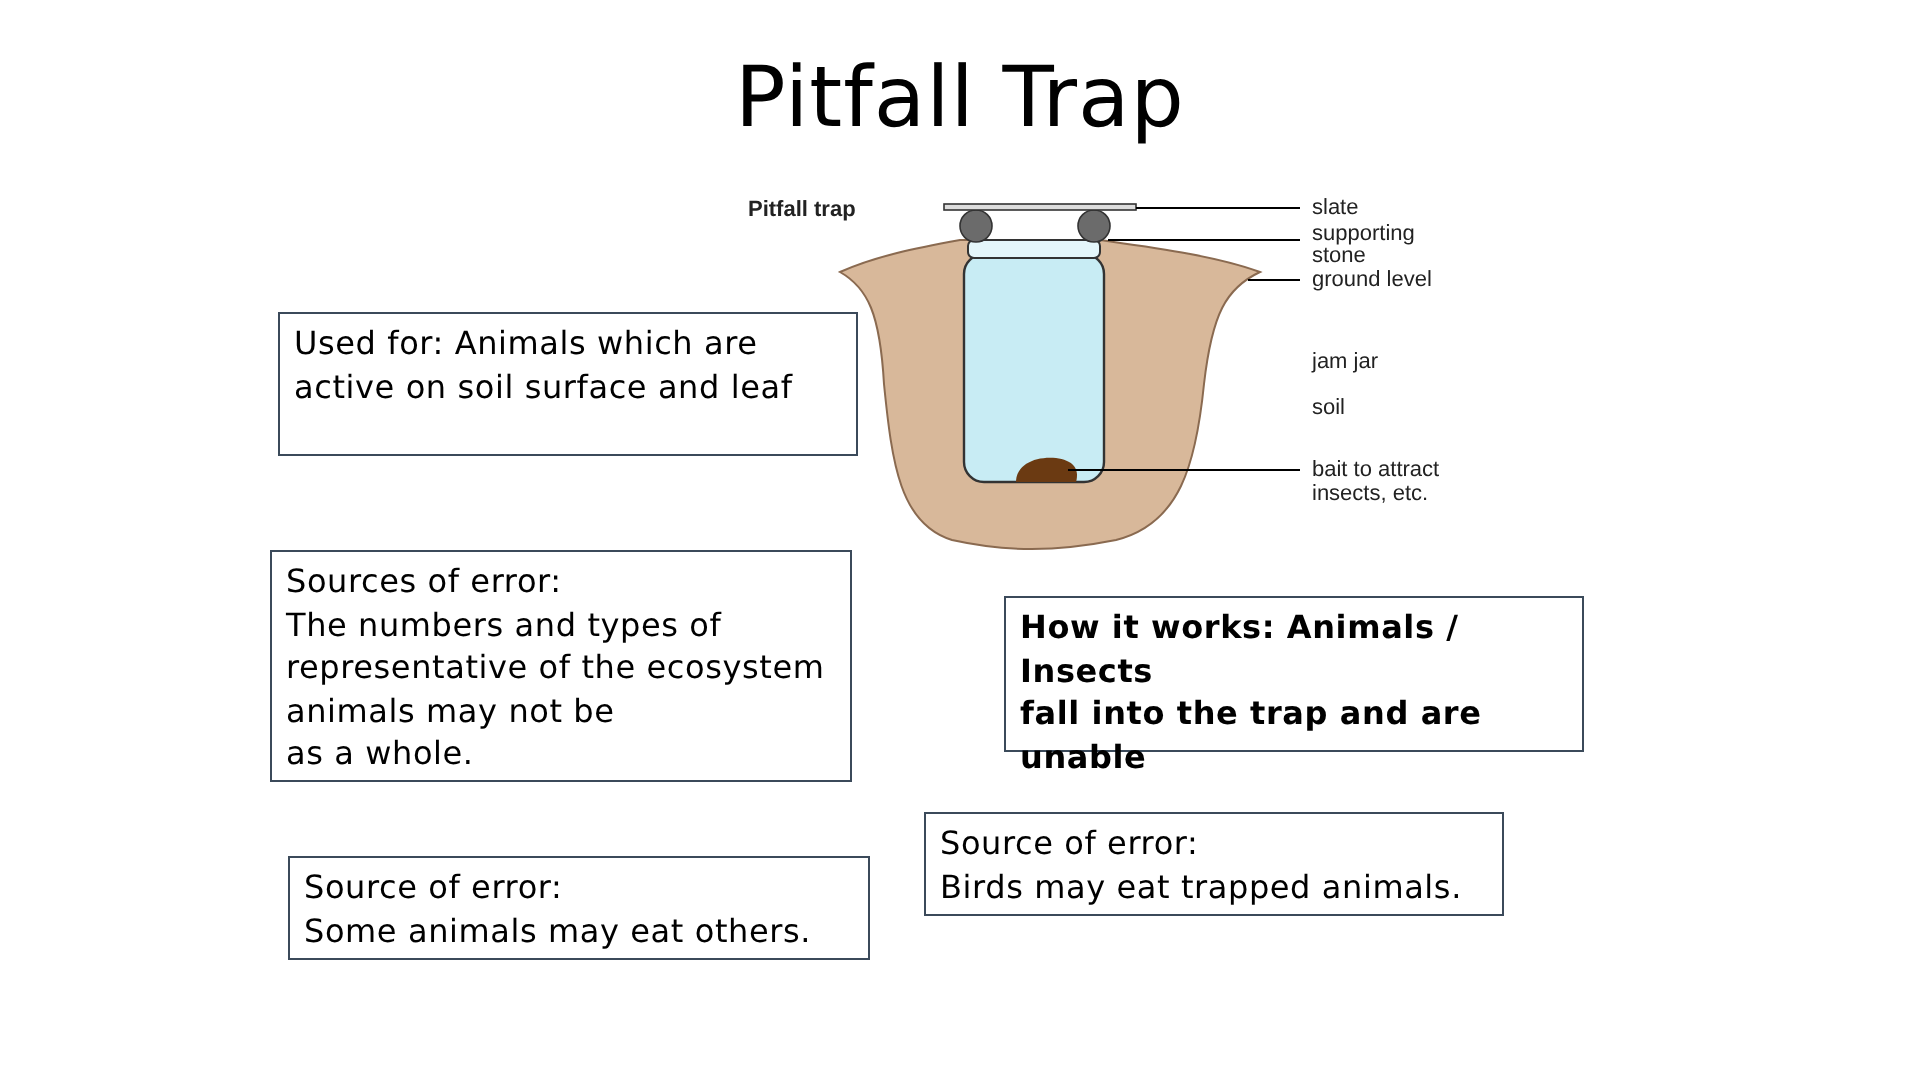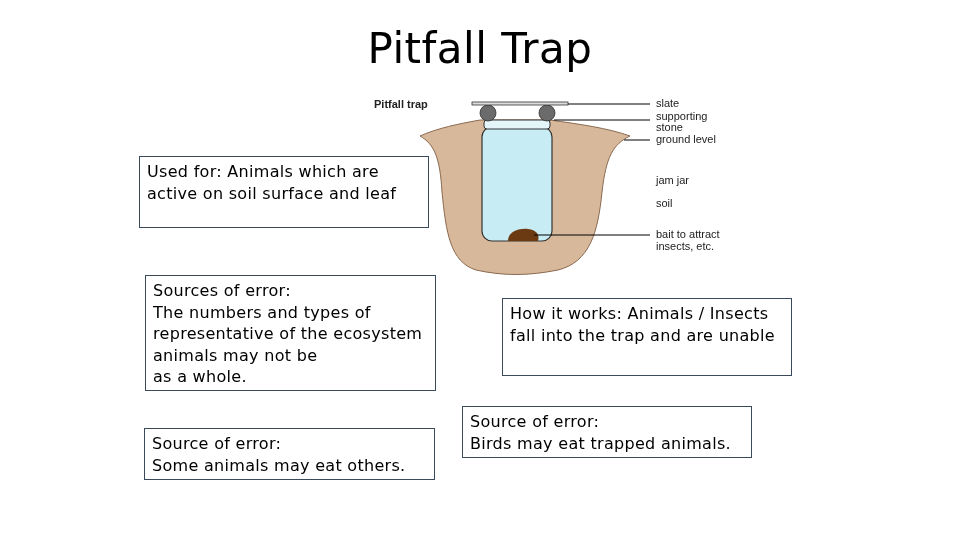--- a/index.html
+++ b/index.html
@@ -48,29 +48,29 @@
   <text class="lbl" x="288" y="115">soil</text>
   <text class="lbl" x="288" y="146">bait to attract</text>
   <text class="lbl" x="288" y="158">insects, etc.</text>
 </svg>
 
 <div class="box" style="left:139px; top:156px; width:290px; height:72px;">
   <span>Used for: Animals which are</span>
   <span>active on soil surface and leaf</span>
 </div>
 
-<div class="box" style="left:145px; top:275px; width:291px; height:116px;">
+<div class="box" style="left:135px; top:275px; width:291px; height:116px;">
   <span>Sources of error:</span>
   <span>The numbers and types of</span>
   <span>representative of the ecosystem</span>
   <span>animals may not be</span>
   <span>as a whole.</span>
 </div>
 
-<div class="box" style="left:502px; top:298px; width:290px; height:78px;">
+<div class="box" style="left:502px; top:298px; width:290px; height:78px;font-weight:bold;">
   <span>How it works: Animals / Insects</span>
   <span>fall into the trap and are unable</span>
 </div>
 
 <div class="box" style="left:144px; top:428px; width:291px; height:52px;">
   <span>Source of error:</span>
   <span>Some animals may eat others.</span>
 </div>
 
 <div class="box" style="left:462px; top:406px; width:290px; height:52px;">

